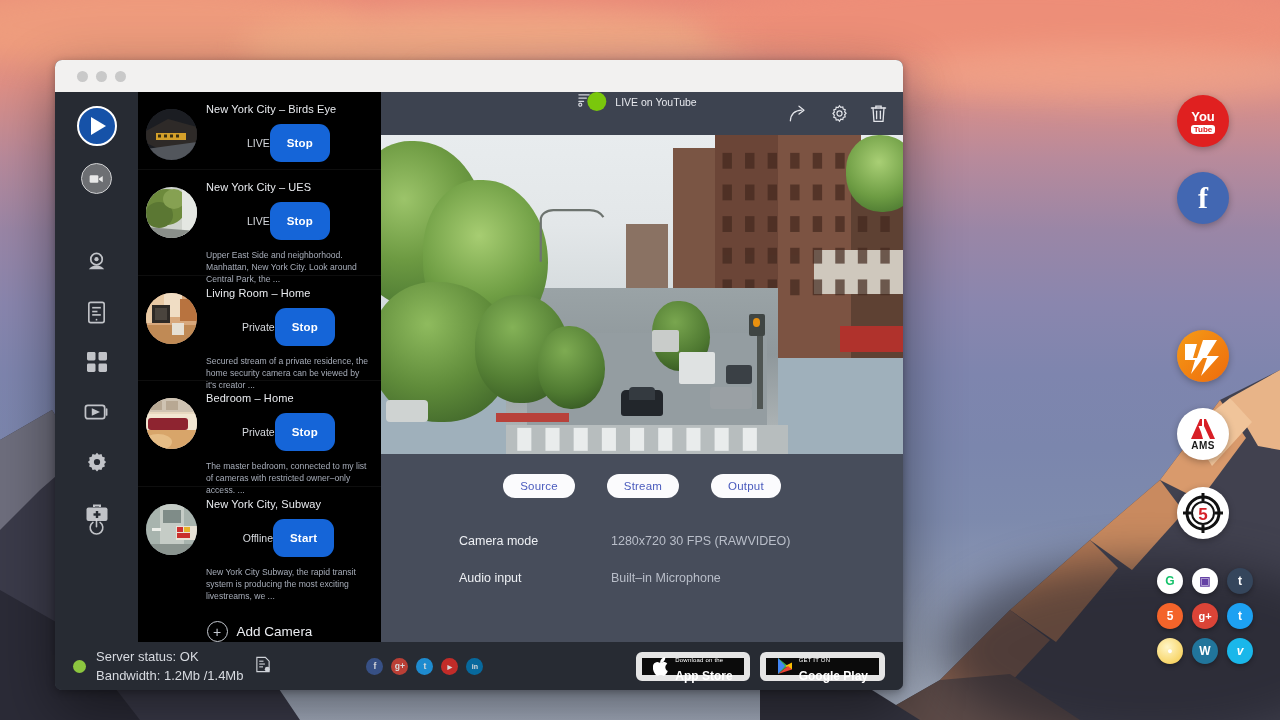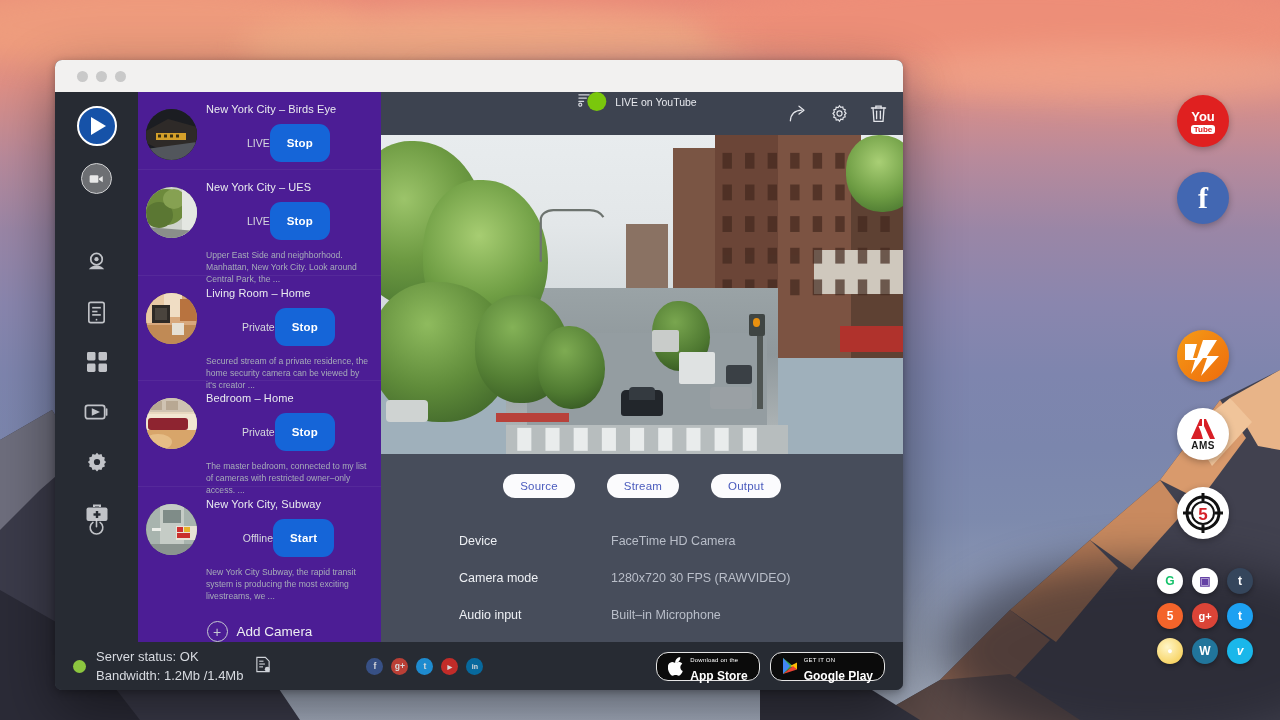--- a/index.html
+++ b/index.html
@@ -72,21 +72,21 @@
     width: 40px; height: 40px; margin-bottom: 10px;
     display: flex; align-items: center; justify-content: center;
     color: #d7d9dd; opacity: .88; cursor: pointer;
   }
   .rail-ico:nth-of-type(n) { margin-bottom: 10px; }
   .rail-ico svg { display: block; }
   #rail-power { position: absolute; bottom: 85px; }
 
   
   #list {
-    width: 243px; flex: 0 0 243px; background: #4c1d95;
+    width: 243px; flex: 0 0 243px; background: #000000;
     display: flex; flex-direction: column; min-height: 0;
   }
   .cam-row {
     display: flex; padding: 9px 10px 9px 8px; gap: 9px;
     border-bottom: 1px solid rgba(255,255,255,.055);
     min-height: 78px;
   }
   .cam-thumb {
     width: 51px; height: 51px; border-radius: 50%;
     flex: 0 0 51px; margin-top: 8px; overflow: hidden;
@@ -178,21 +178,21 @@
   #status-doc { color: #cfd2d8; margin-left: 2px; }
   #social { display: flex; gap: 8px; margin-left: 85px; }
   .soc {
     width: 17px; height: 17px; border-radius: 50%;
     display: flex; align-items: center; justify-content: center;
     color: #fff; font-size: 8.5px; font-weight: bold; cursor: pointer;
     opacity: .82;
   }
   #stores { margin-left: auto; display: flex; gap: 10px; }
   .store {
-    background: #0b0b0b; border: 1px solid #e5e5e5; border-radius: 12px;
+    background: #0b0b0b; border: 6px solid #e5e5e5; border-radius: 6px;
     height: 29px; display: flex; align-items: center; gap: 6px;
     padding: 0 11px; cursor: pointer;
   }
   .store .s1 { color: #fff; font-size: 6px; line-height: 1.15; letter-spacing: .2px; }
   .store .s2 { color: #fff; font-size: 12px; font-weight: bold; line-height: 1.05; }
 
   
   .dock-ico {
     position: absolute; border-radius: 50%;
     display: flex; align-items: center; justify-content: center;
@@ -576,24 +576,20 @@
         </div>
 
         <div id="tabs">
           <button class="pill">Source</button>
           <button class="pill">Stream</button>
           <button class="pill">Output</button>
         </div>
 
         <div id="info">
           <div class="info-row">
-            <span class="info-key">Device</span>
-            <span class="info-val">FaceTime HD Camera</span>
-          </div>
-          <div class="info-row">
             <span class="info-key">Camera mode</span>
             <span class="info-val">1280x720 30 FPS (RAWVIDEO)</span>
           </div>
           <div class="info-row">
             <span class="info-key">Audio input</span>
             <span class="info-val">Built–in Microphone</span>
           </div>
         </div>
       </div>
     </div>

